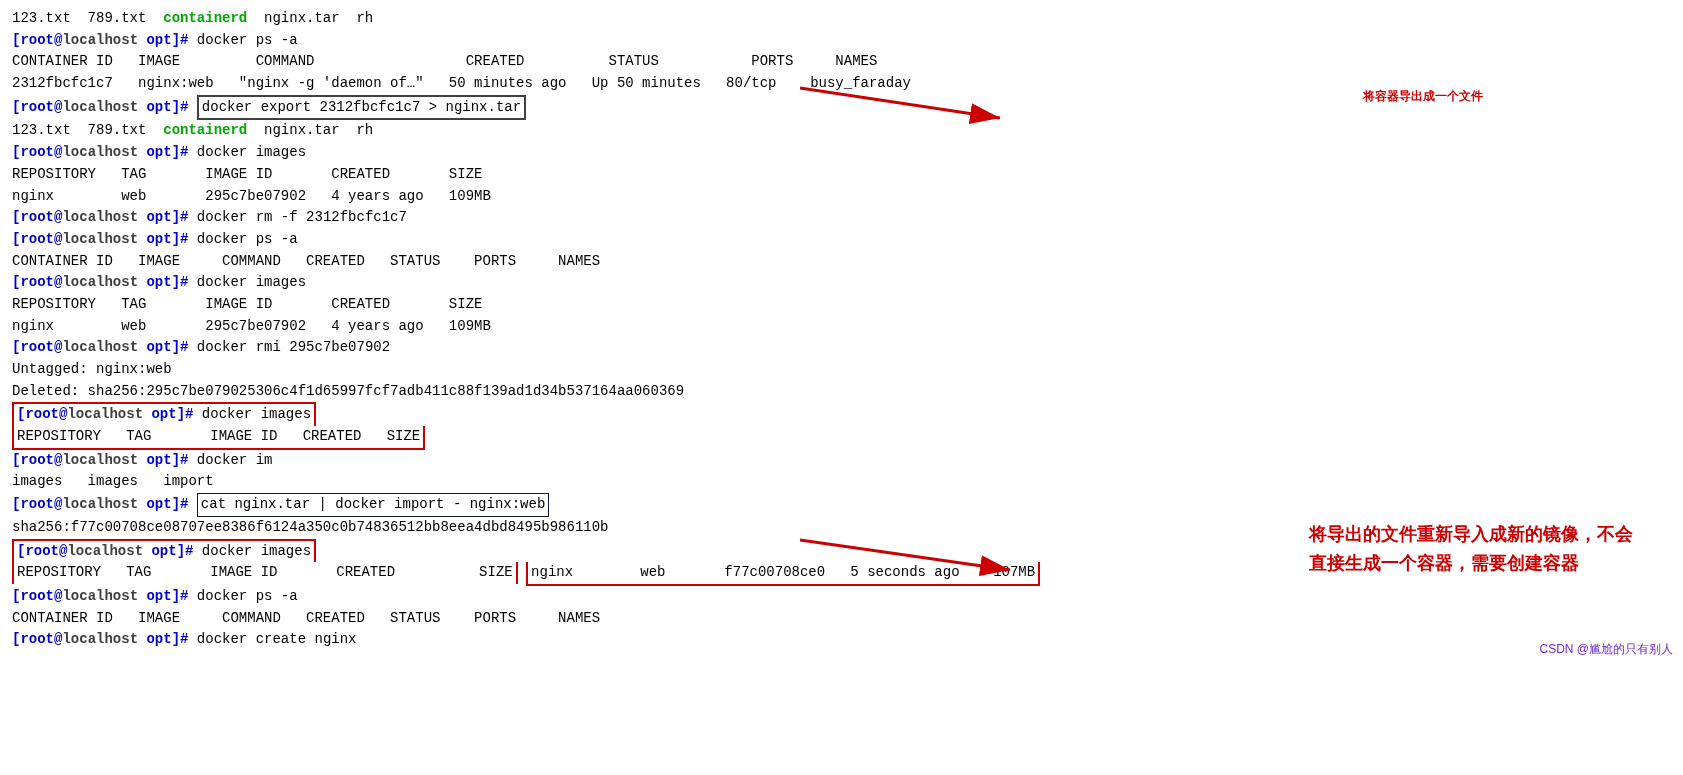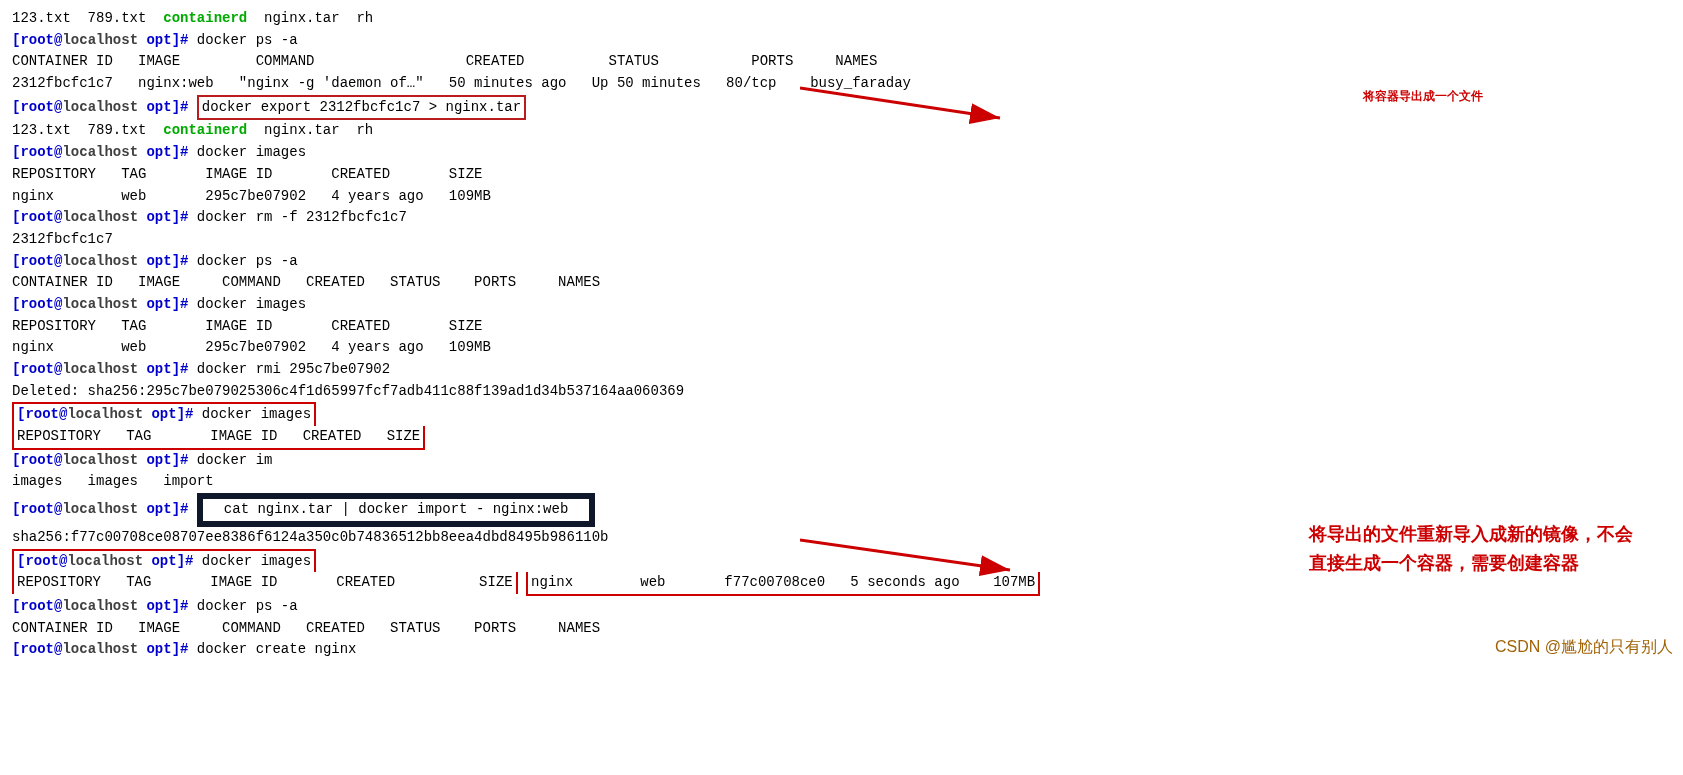--- a/index.html
+++ b/index.html
@@ -19,22 +19,22 @@
       line-height: 1.55;
       width: 1300px;
       position: relative;
     }
     .prompt { color: #0000cc; font-weight: bold; }
     .prompt-host { color: #404040; font-weight: bold; }
     .csdn-watermark {
       position: absolute;
       bottom: 8px;
       right: 10px;
-      color: #a16207;
-      font-size: 16px;
+      color: #6d28d9;
+      font-size: 12px;
       font-family: Arial, sans-serif;
     }
     .line { display: block; white-space: pre; }
   </style>
 </head>
 <body>
 
 <div style="position:relative; width:1683px; height:666px; background:#fff;">
 
   <div class="terminal">
@@ -45,77 +45,77 @@
     
     <span class="line"><span class="prompt">[root@<span class="prompt-host">localhost</span> opt]# </span><span>docker ps -a</span></span>
 
     
     <span class="line">CONTAINER ID   IMAGE         COMMAND                  CREATED          STATUS           PORTS     NAMES</span>
 
     
     <span class="line">2312fbcfc1c7   nginx:web   "nginx -g 'daemon of…"   50 minutes ago   Up 50 minutes   80/tcp    busy_faraday</span>
 
     
-    <span class="line"><span class="prompt">[root@<span class="prompt-host">localhost</span> opt]# </span><span style="border: 2px solid #b91c1c; padding: 0 3px; display:inline-block;">docker export 2312fbcfc1c7 &gt; nginx.tar</span></span>
+    <span class="line"><span class="prompt">[root@<span class="prompt-host">localhost</span> opt]# </span><span style="border: 2px solid #404040; padding: 0 3px; display:inline-block;">docker export 2312fbcfc1c7 &gt; nginx.tar</span></span>
 
     
 
     
     <span class="line">123.txt  789.txt  <span style="color:#00aa00; font-weight:bold;">containerd</span>  nginx.tar  rh</span>
 
     
     <span class="line"><span class="prompt">[root@<span class="prompt-host">localhost</span> opt]# </span><span>docker images</span></span>
 
     
     <span class="line">REPOSITORY   TAG       IMAGE ID       CREATED       SIZE</span>
 
     
     <span class="line">nginx        web       295c7be07902   4 years ago   109MB</span>
 
     
     <span class="line"><span class="prompt">[root@<span class="prompt-host">localhost</span> opt]# </span><span>docker rm -f 2312fbcfc1c7</span></span>
 
     
-    <span class="line">2312fbcfc1c7</span>
 
     
     <span class="line"><span class="prompt">[root@<span class="prompt-host">localhost</span> opt]# </span><span>docker ps -a</span></span>
 
     
     <span class="line">CONTAINER ID   IMAGE     COMMAND   CREATED   STATUS    PORTS     NAMES</span>
 
     
     <span class="line"><span class="prompt">[root@<span class="prompt-host">localhost</span> opt]# </span><span>docker images</span></span>
 
     
     <span class="line">REPOSITORY   TAG       IMAGE ID       CREATED       SIZE</span>
 
     
     <span class="line">nginx        web       295c7be07902   4 years ago   109MB</span>
 
     
     <span class="line"><span class="prompt">[root@<span class="prompt-host">localhost</span> opt]# </span><span>docker rmi 295c7be07902</span></span>
 
     
+    <span class="line">Untagged: nginx:web</span>
 
     
     <span class="line">Deleted: sha256:295c7be079025306c4f1d65997fcf7adb411c88f139ad1d34b537164aa060369</span>
 
     
     <span class="line" style="display:inline-flex; width:100%;"><span style="border: 2px solid #cc0000; border-bottom: none; display:inline-block; padding: 0 3px;"><span class="prompt">[root@<span class="prompt-host">localhost</span> opt]# </span><span>docker images</span></span></span>
     <span class="line" style="display:inline-flex; width:100%;"><span style="border: 2px solid #cc0000; border-top: none; display:inline-block; padding: 0 3px;">REPOSITORY   TAG       IMAGE ID   CREATED   SIZE</span></span>
 
     
     <span class="line"><span class="prompt">[root@<span class="prompt-host">localhost</span> opt]# </span><span>docker im</span></span>
 
     
     <span class="line">images   images   import</span>
 
     
-    <span class="line"><span class="prompt">[root@<span class="prompt-host">localhost</span> opt]# </span><span style="border: 6px solid #0f172a; padding: 0 21px; display:inline-block;">cat nginx.tar | docker import - nginx:web</span></span>
+    <span class="line"><span class="prompt">[root@<span class="prompt-host">localhost</span> opt]# </span><span style="border: 1px solid #0f172a; padding: 0 3px; display:inline-block;">cat nginx.tar | docker import - nginx:web</span></span>
 
     
     <span class="line">sha256:f77c00708ce08707ee8386f6124a350c0b74836512bb8eea4dbd8495b986110b</span>
 
     
     <span class="line" style="display:inline-flex; width:100%;"><span style="border: 2px solid #cc0000; border-bottom: none; display:inline-block; padding: 0 3px;"><span class="prompt">[root@<span class="prompt-host">localhost</span> opt]# </span><span>docker images</span></span></span>
     <span class="line" style="display:inline-flex;"><span style="border-left: 2px solid #cc0000; border-right: 2px solid #cc0000; display:inline-block; padding: 0 3px;">REPOSITORY   TAG       IMAGE ID       CREATED          SIZE</span></span>
     <span class="line" style="display:inline-flex;"><span style="border: 2px solid #cc0000; border-top: none; display:inline-block; padding: 0 3px;">nginx        web       f77c00708ce0   5 seconds ago    107MB</span></span>
 
     

